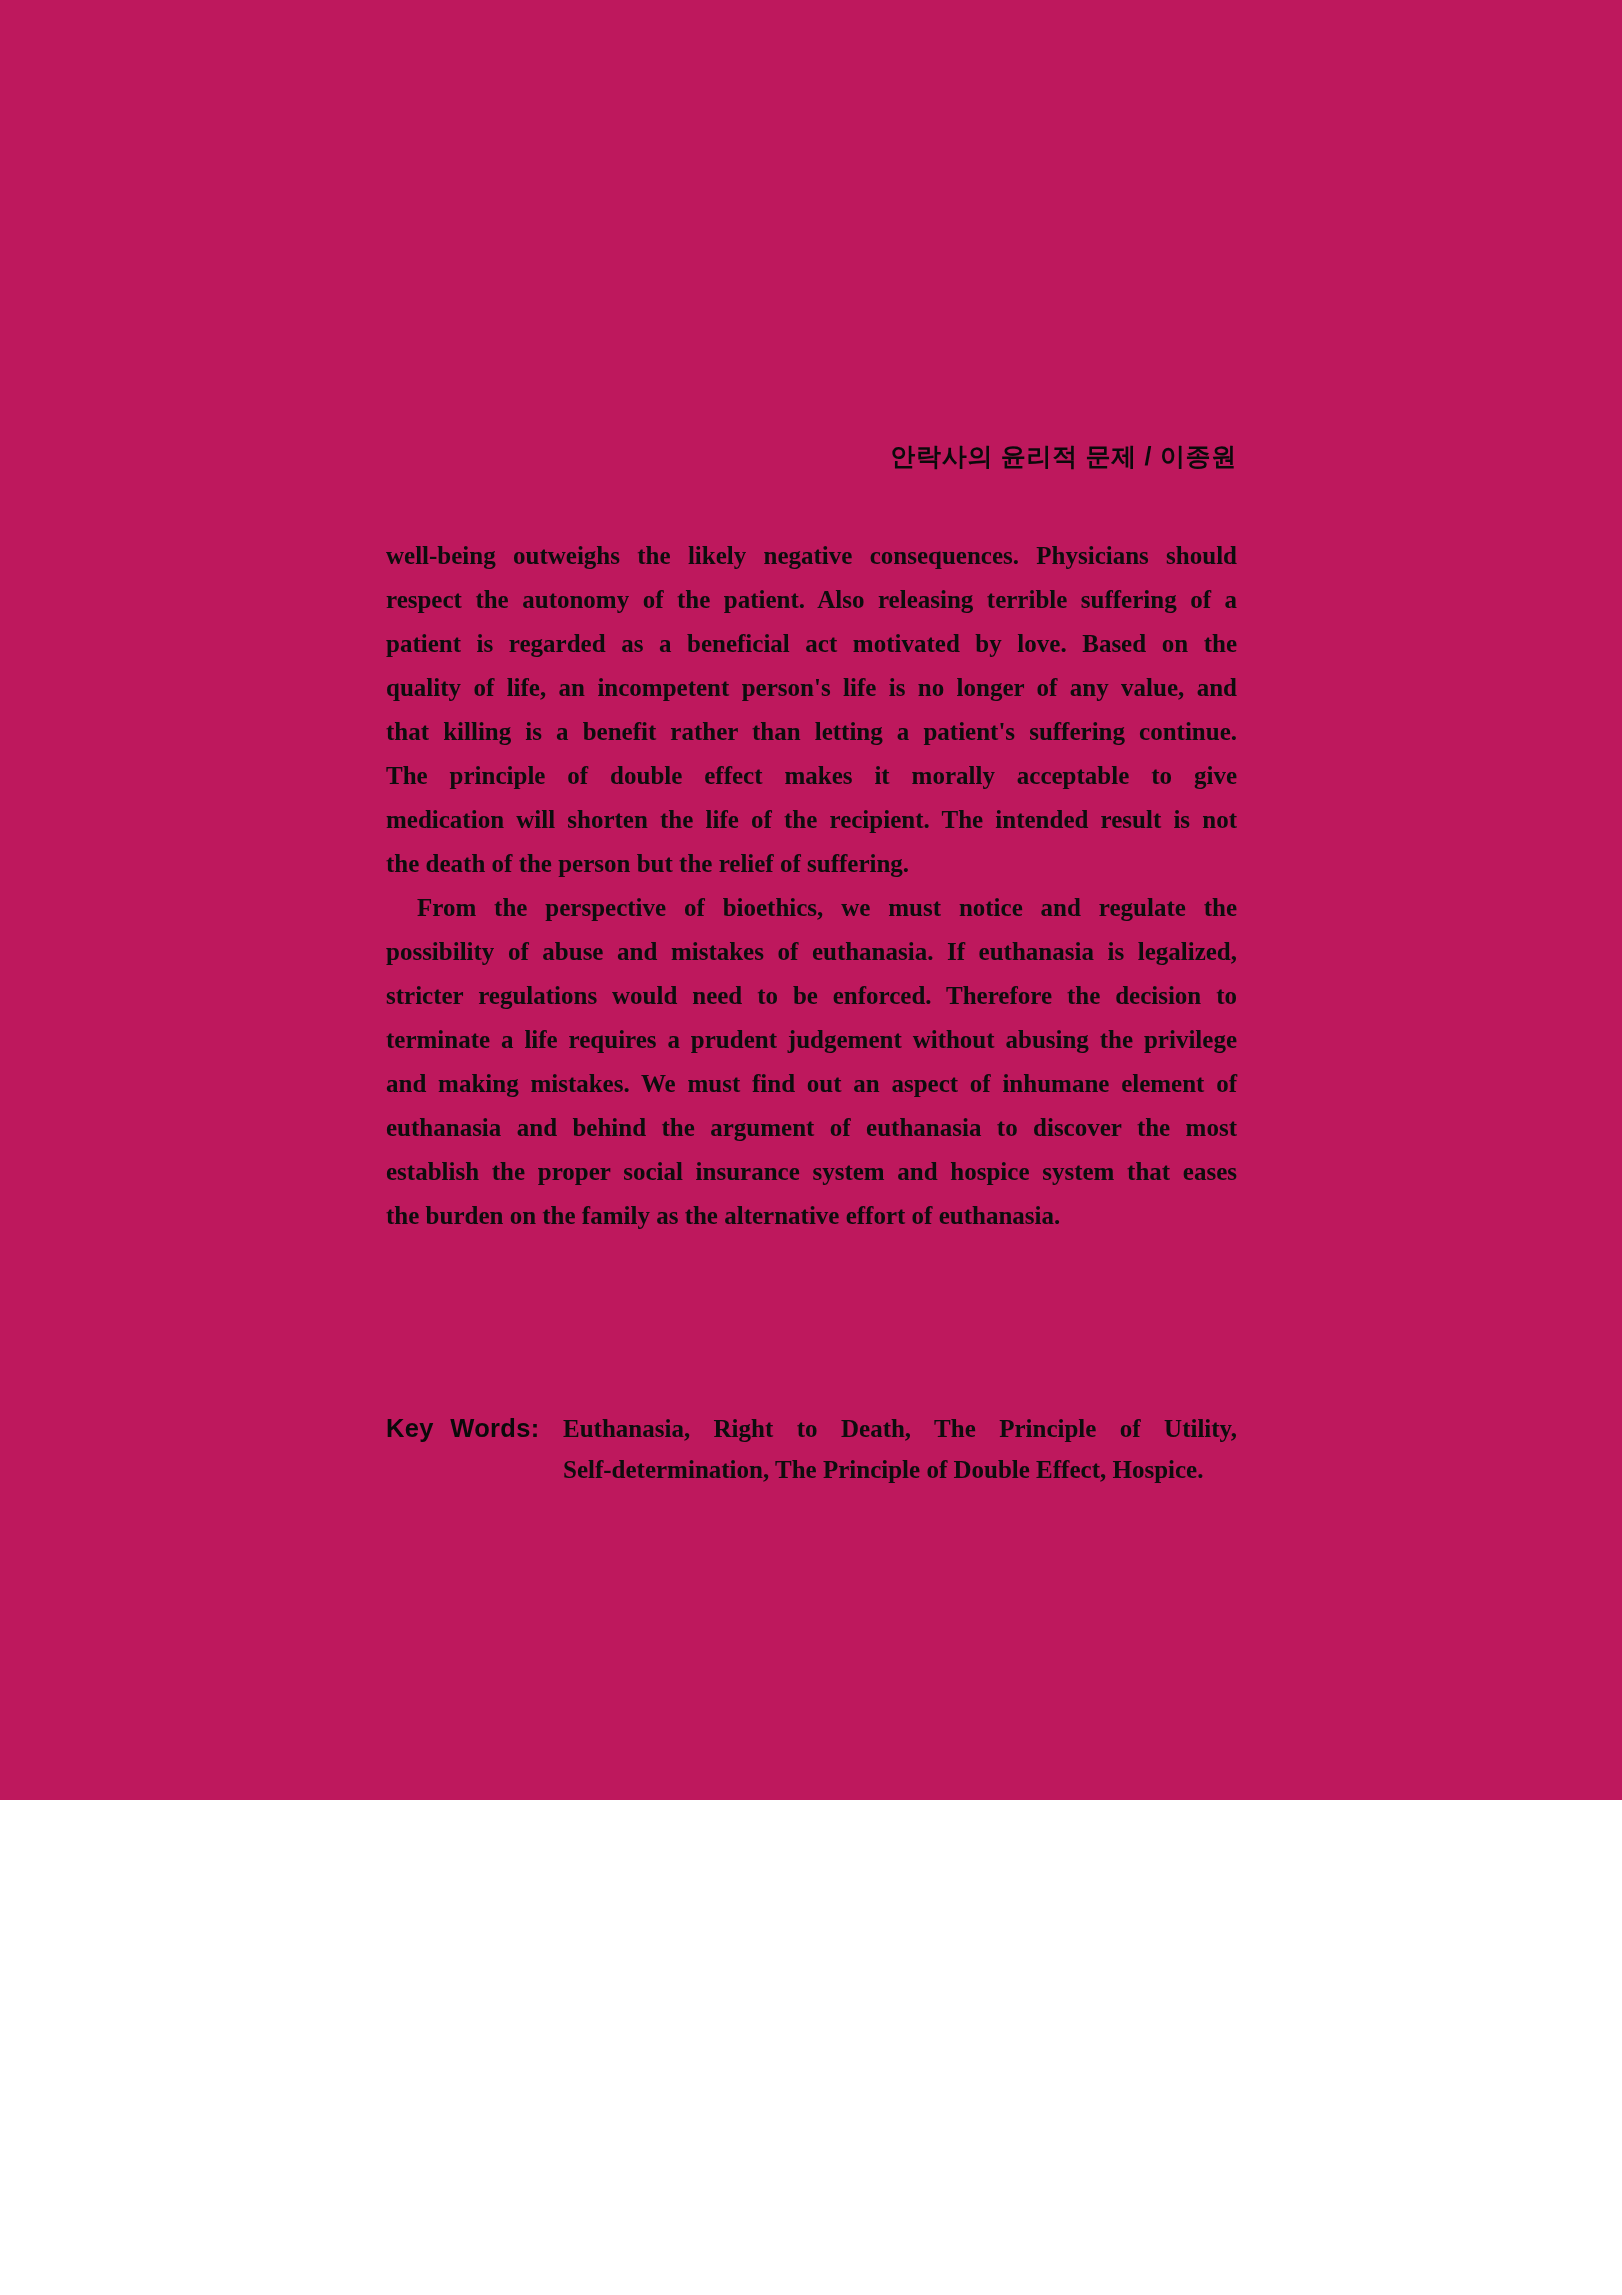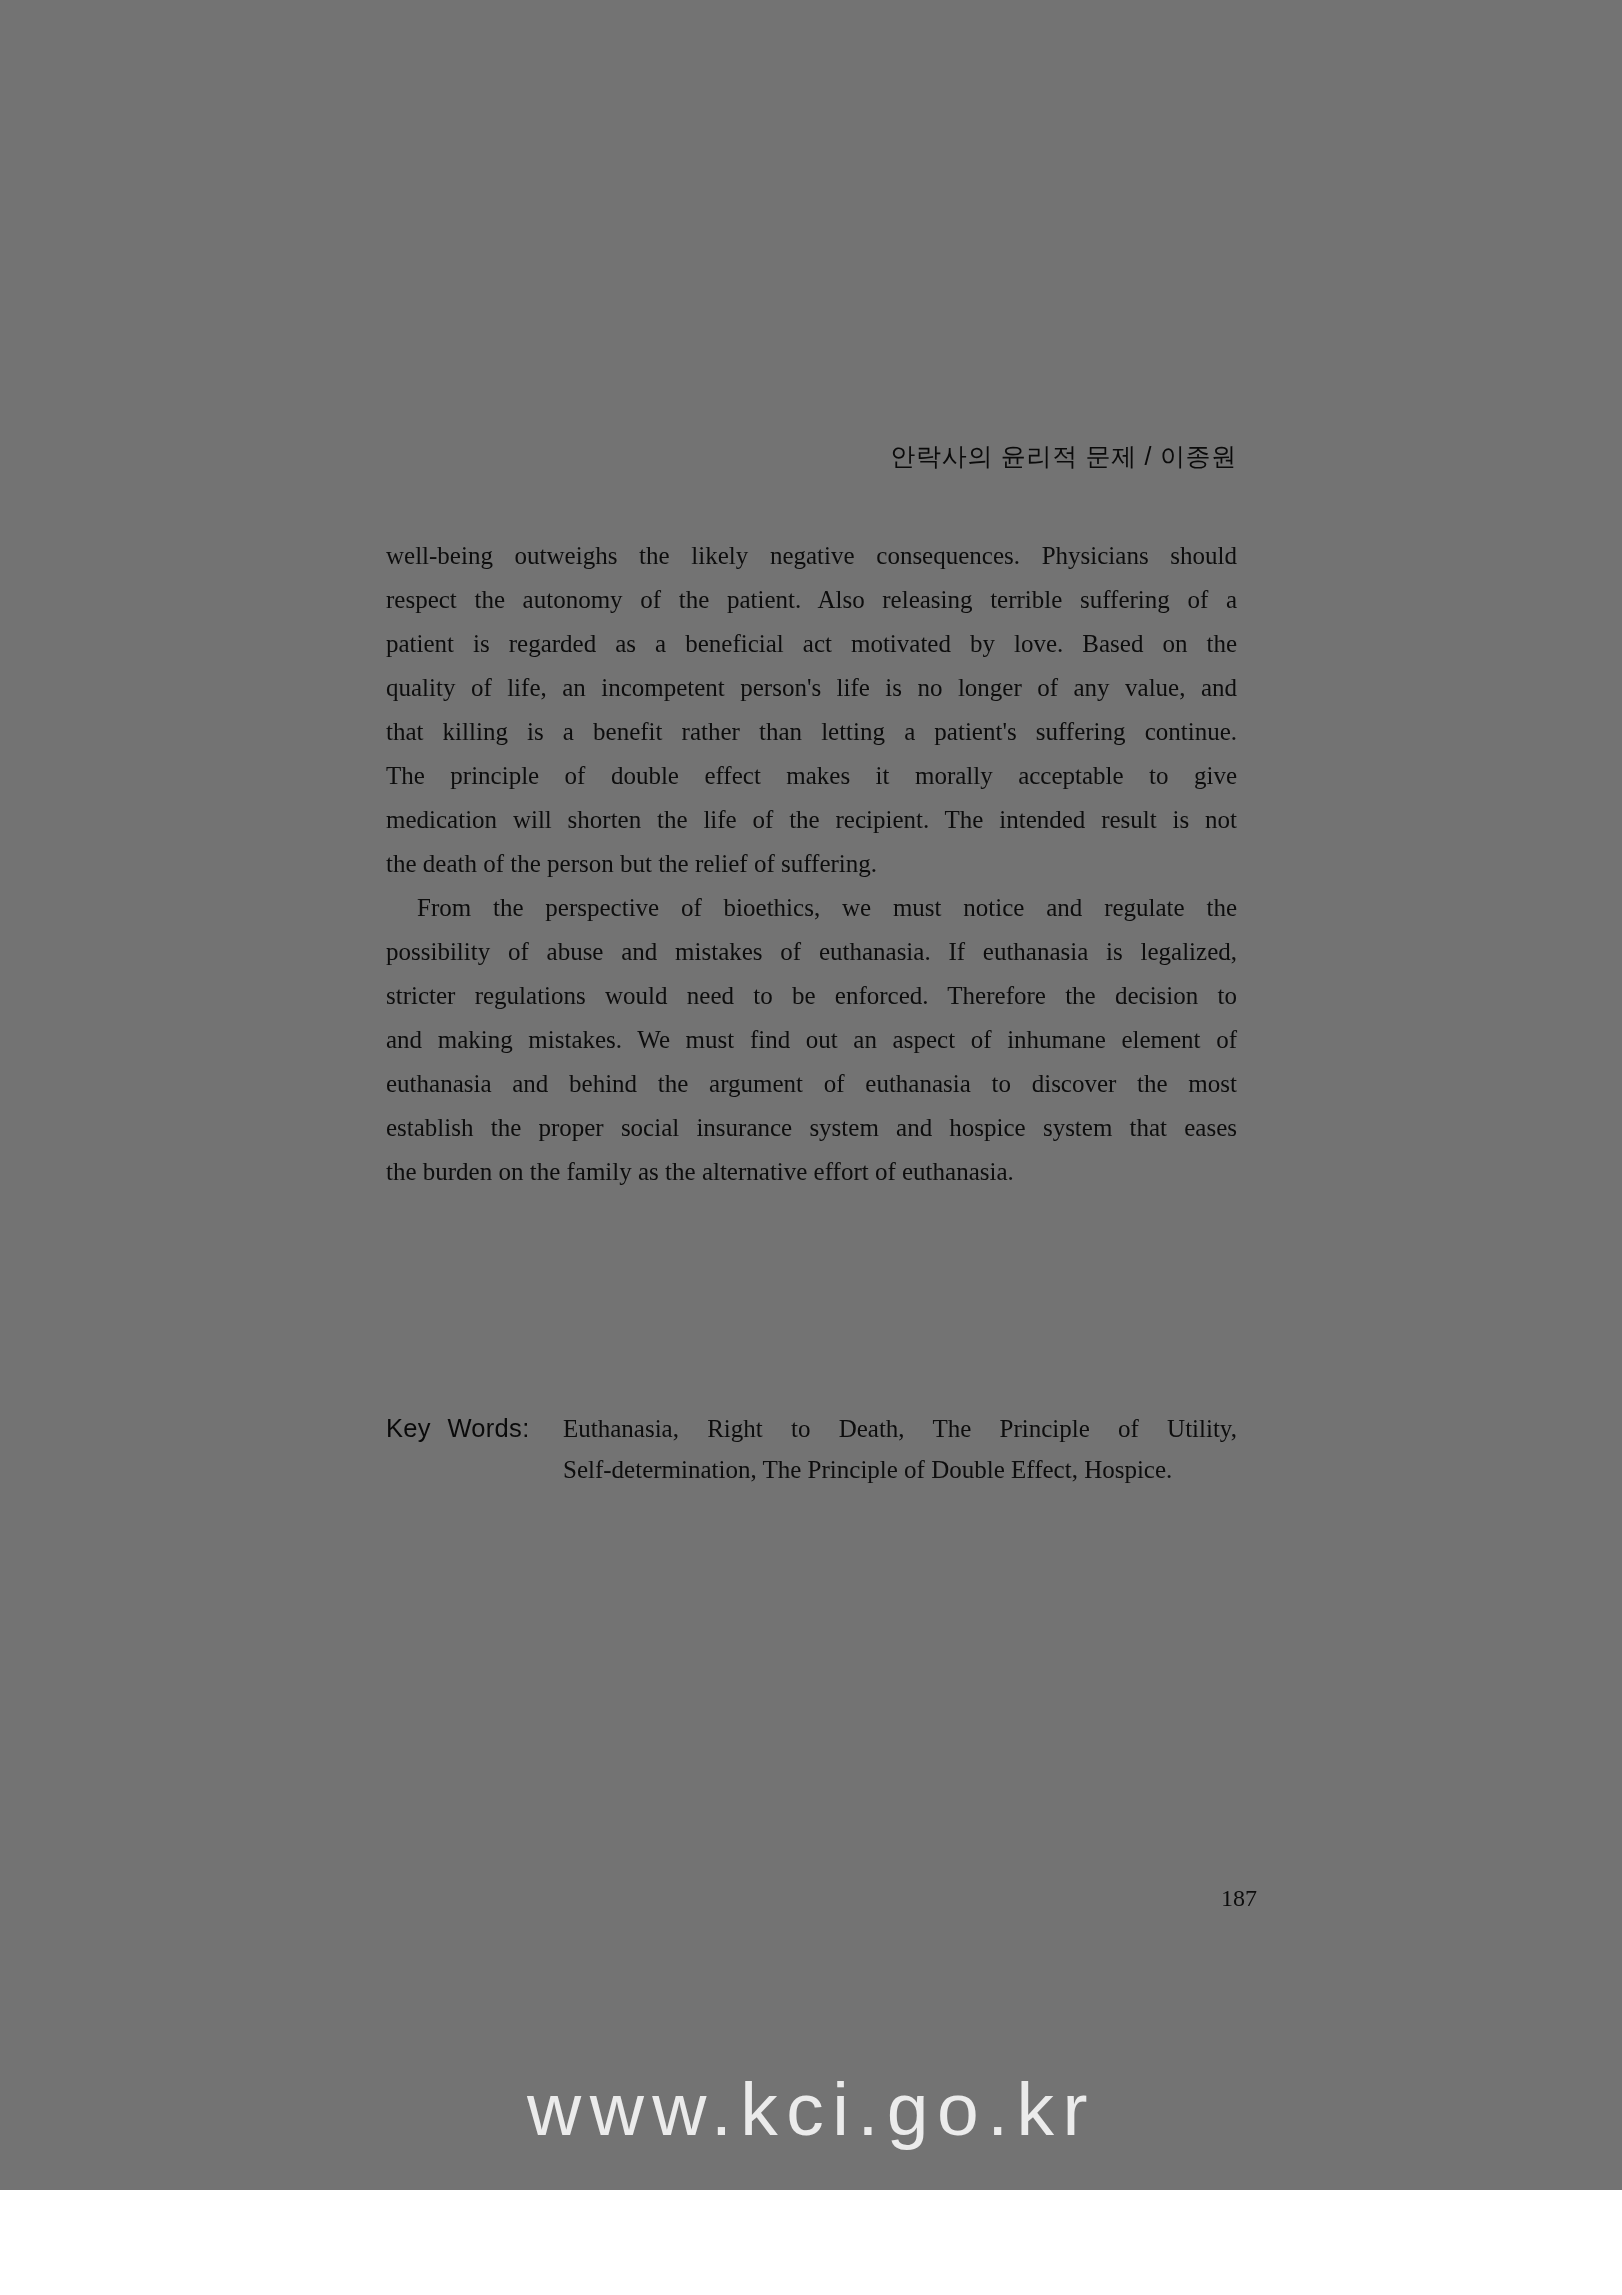--- a/index.html
+++ b/index.html
@@ -3,25 +3,26 @@
 <meta charset="utf-8">
 <style>
   html, body {
     margin: 0;
     padding: 0;
     background: #ffffff;
   }
   .page {
     position: relative;
     width: 1623px;
-    height: 2190px;
-    background: #737373;
+    height: 1800px;
+    background: #be185d;
     overflow: hidden;
     font-family: "Liberation Serif", serif;
     color: #0d0d0d;
+    font-weight: bold;
   }
   
   .running-header {
     position: absolute;
     left: 386px;
     width: 851px;
     top: 441px;
     text-align: right;
     font-family: "Liberation Sans", sans-serif;
     font-size: 25px;
@@ -122,20 +123,21 @@
         <div class="tline stretch">quality of life, an incompetent person's life is no longer of any value, and</div>
         <div class="tline stretch">that killing is a benefit rather than letting a patient's suffering continue.</div>
         <div class="tline stretch">The principle of double effect makes it morally acceptable to give</div>
         <div class="tline stretch">medication will shorten the life of the recipient. The intended result is not</div>
         <div class="tline">the death of the person but the relief of suffering.</div>
       </div>
     <div>
         <div class="tline stretch" style="text-indent: 31px;">From the perspective of bioethics, we must notice and regulate the</div>
         <div class="tline stretch">possibility of abuse and mistakes of euthanasia. If euthanasia is legalized,</div>
         <div class="tline stretch">stricter regulations would need to be enforced. Therefore the decision to</div>
+        <div class="tline stretch">terminate a life requires a prudent judgement without abusing the privilege</div>
         <div class="tline stretch">and making mistakes. We must find out an aspect of inhumane element of</div>
         <div class="tline stretch">euthanasia and behind the argument of euthanasia to discover the most</div>
         <div class="tline stretch">establish the proper social insurance system and hospice system that eases</div>
         <div class="tline">the burden on the family as the alternative effort of euthanasia.</div>
       </div>
   </div>
 
   <div class="keywords-block">
     <span class="keywords-label">Key Words:</span>
     <div class="keywords-lines">

